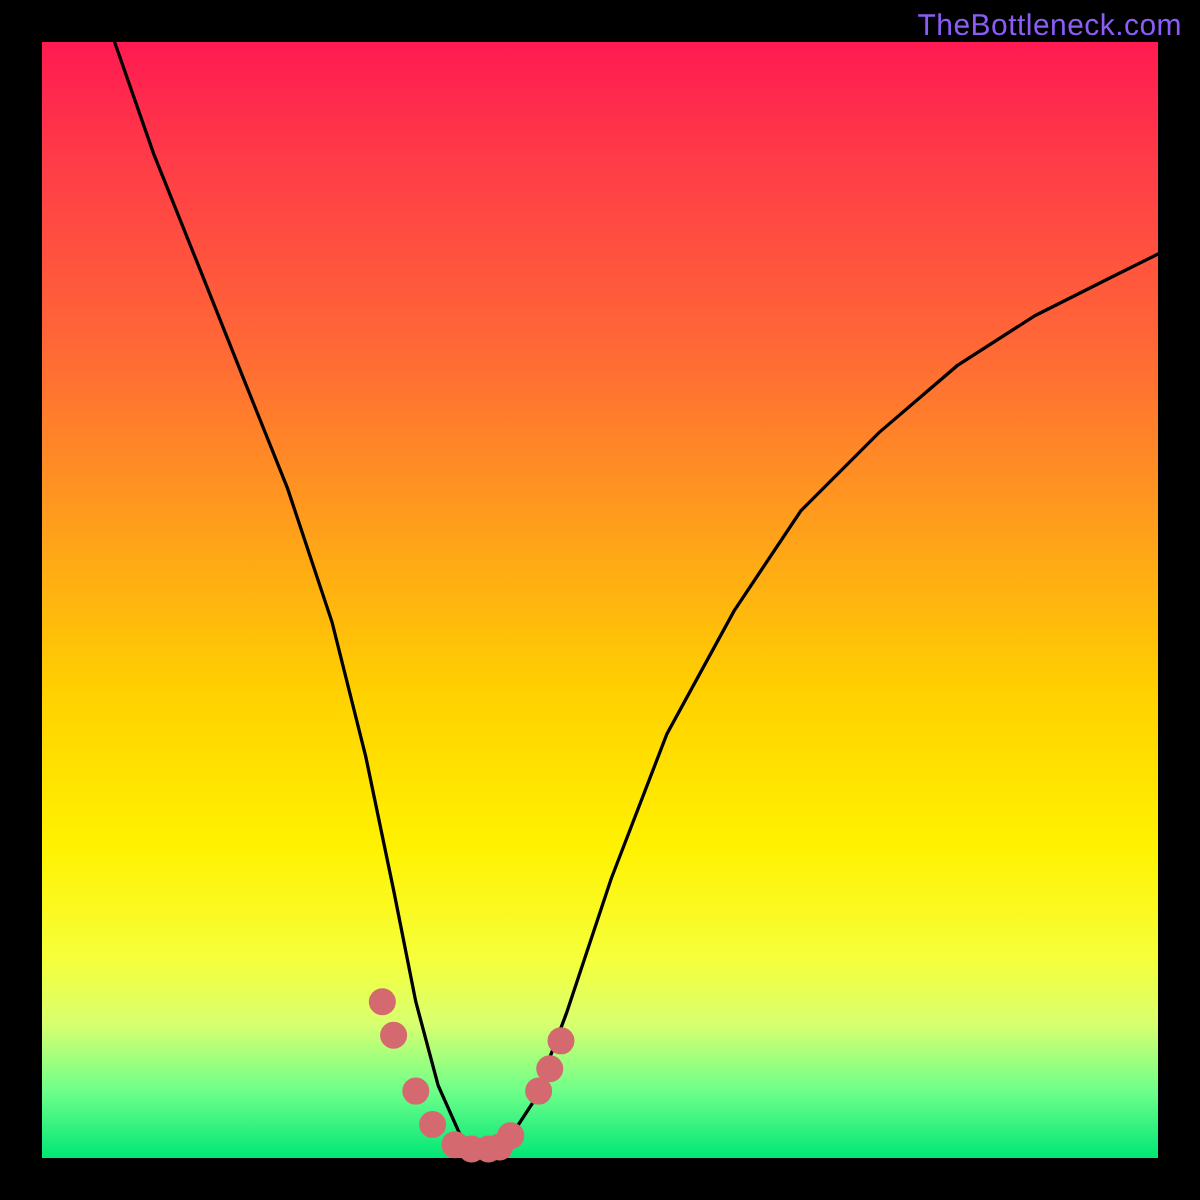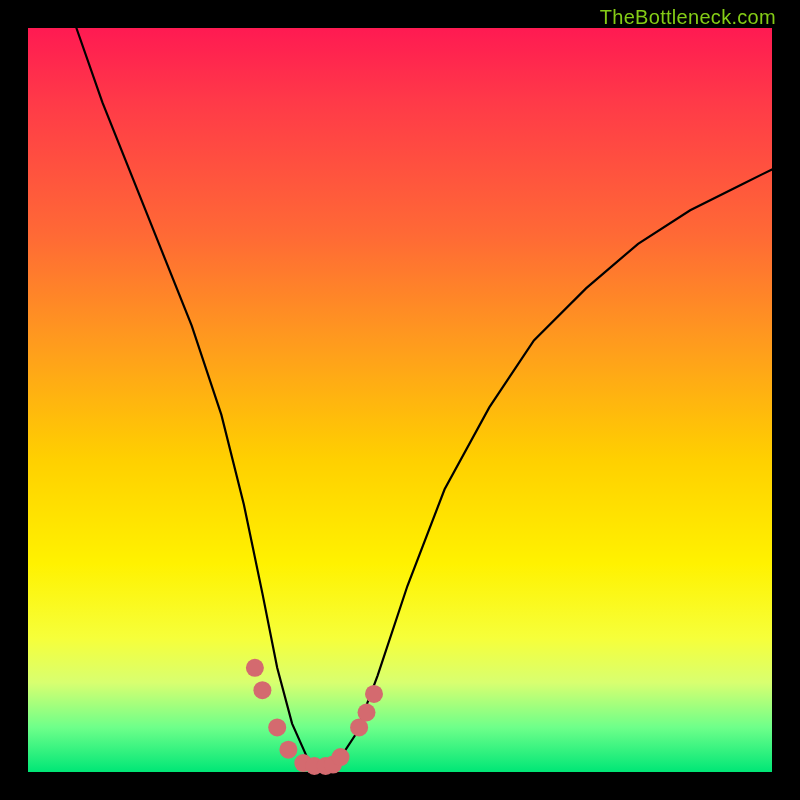--- a/index.html
+++ b/index.html
@@ -32,22 +32,22 @@
       #fff200 72%,
       #f6ff3a 82%,
       #d8ff70 88%,
       #6eff8a 94%,
       #00e676 100%
     );
   }
   .watermark {
     position: absolute;
     top: 6px;
-    right: 24px;
-    color: #84cc16;
+    right: 12px;
+    color: #8b5cf6;
     font-size: 20px;
     letter-spacing: 0.3px;
     user-select: none;
   }
   svg.curve {
     position: absolute;
     inset: 0;
     width: 100%;
     height: 100%;
     overflow: visible;

